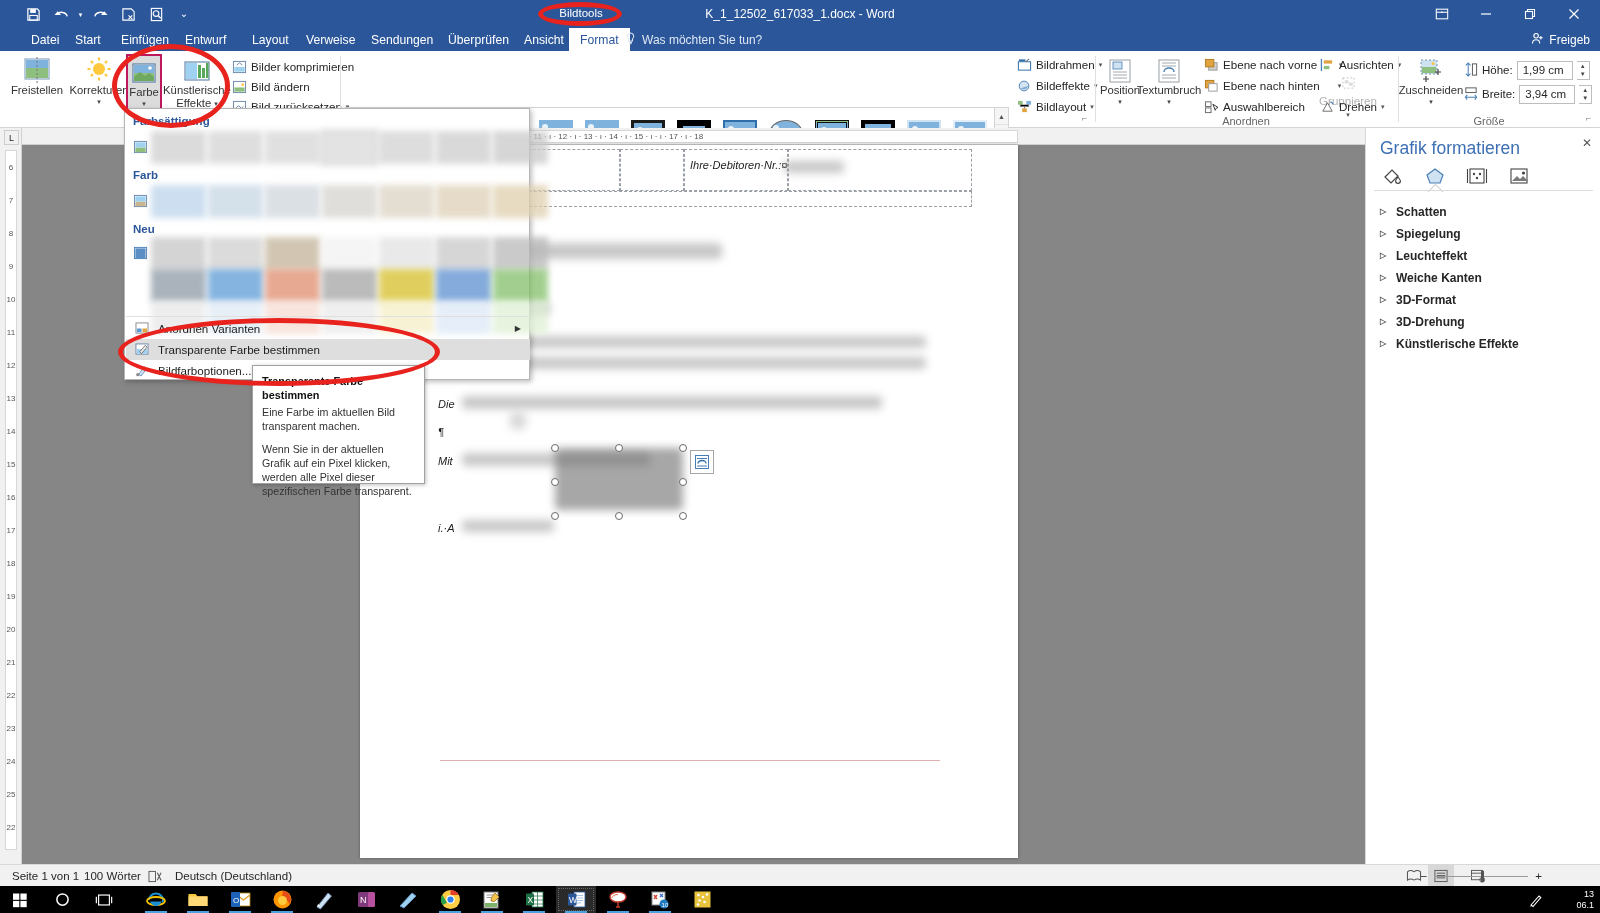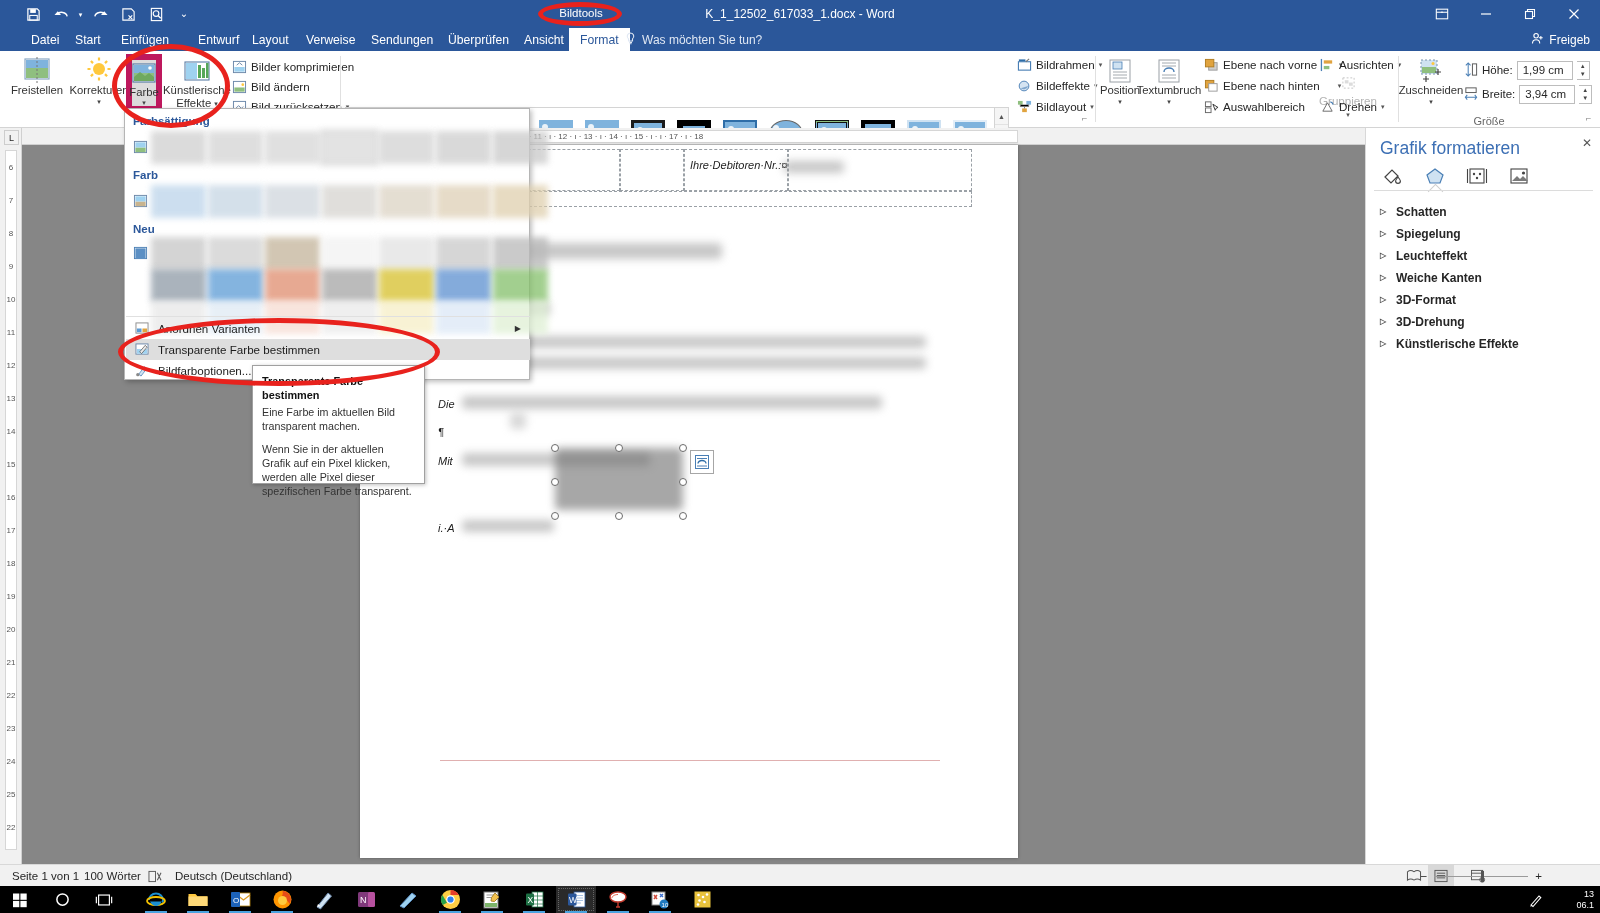--- a/index.html
+++ b/index.html
@@ -58,21 +58,21 @@
     position:absolute; bottom:1px; left:0; width:100%; text-align:center;
     font-size:11px; color:#666;
   }
   .rsep { position:absolute; top:5px; width:1px; height:66px; background:#e0e0e0; }
 
   .bigbtn { position:absolute; width:62px; top:3px; height:58px;
             display:flex; flex-direction:column; align-items:center; gap:1px; }
   .bigbtn .bi { height:30px; display:flex; align-items:flex-end; }
   .bigbtn .bl { font-size:11.3px; color:#333; text-align:center; line-height:11.5px; }
   .bigbtn .carr { font-size:7px; color:#444; line-height:7px; }
-  .bigbtn.pressed { background:#dcdcdc; border:6px solid #be185d; }
+  .bigbtn.pressed { background:#dcdcdc; border:2px solid #be185d; }
 
   .smallbtn { position:absolute; height:19px; display:flex; align-items:center; gap:4px;
               font-size:11.6px; color:#262626; white-space:nowrap; padding:0 3px;}
   .smallbtn.dis { color:#b3b3b3;flex-direction:column; }
   .smallbtn .ic { width:16px; height:16px; display:flex; align-items:center; justify-content:center; }
   .smallbtn .dd { font-size:7px; color:#555; }
 
   
   #gallery {
     position:absolute; left:345px; top:56px; width:650px; height:54px;
@@ -262,21 +262,21 @@
           <path d="M1.5 1.5 10.5 10.5M10.5 1.5 1.5 10.5" stroke="#fff" stroke-width="1.2"></path>
         </svg>
     </div>
   </div>
 </div>
 
 <div id="tabstrip">
   <div class="tab" style="left:20px">Datei</div>
   <div class="tab" style="left:64px">Start</div>
   <div class="tab" style="left:110px">Einfügen</div>
-  <div class="tab" style="left:187px">Entwurf</div>
+  <div class="tab" style="left:174px">Entwurf</div>
   <div class="tab" style="left:241px">Layout</div>
   <div class="tab" style="left:295px">Verweise</div>
   <div class="tab" style="left:360px">Sendungen</div>
   <div class="tab" style="left:437px">Überprüfen</div>
   <div class="tab" style="left:513px">Ansicht</div>
   <div class="tab active" style="left:569px">Format</div>
 
   <div id="tell-me" style="left:625px">
     <span>
       <svg width="11" height="13" viewBox="0 0 11 13">
@@ -477,20 +477,23 @@
           <path d="M3.5 5v2h9V5M8 7v2" stroke="#777"></path>
         </svg>
     </span>
     <span>Bildlayout</span>
     <span class="dd">▾</span>
   </div>
   <div class="dlg-launcher" style="left:1082px; top:62px;">⌐</div>
 
   <div class="rsep" style="left:1095px;"></div>
 
+  <div class="rgroup" style="left:1096px; width:300px;">
+    <div class="glabel" style="left:0; width:300px;">Anordnen</div>
+  </div>
 
   <div class="bigbtn" style="left:1096px; top:3px; width:48px;">
     <div class="bi">
       <svg width="26" height="26" viewBox="0 0 26 26">
           <rect x="3" y="2" width="20" height="22" fill="#fff" stroke="#9aa0a6" stroke-width="1"></rect>
           <rect x="6" y="4" width="9" height="7" fill="#cfe2f2" stroke="#4a7fb5" stroke-width=".8"></rect>
           <g stroke="#9aa0a6" stroke-width=".9">
             <path d="M6 14h14M6 17h14M6 20h14"></path>
           </g>
         </svg>

